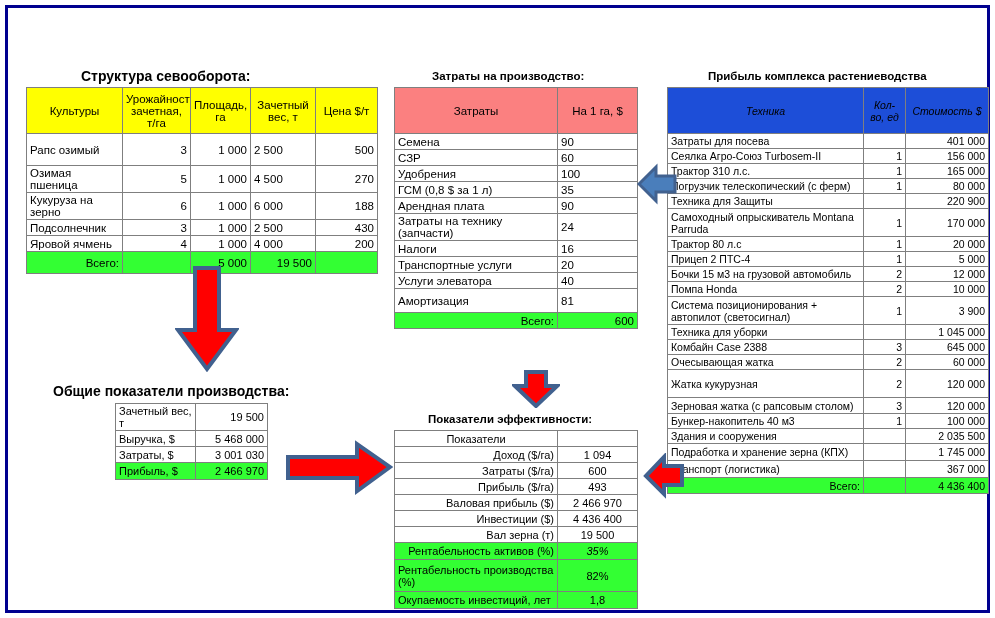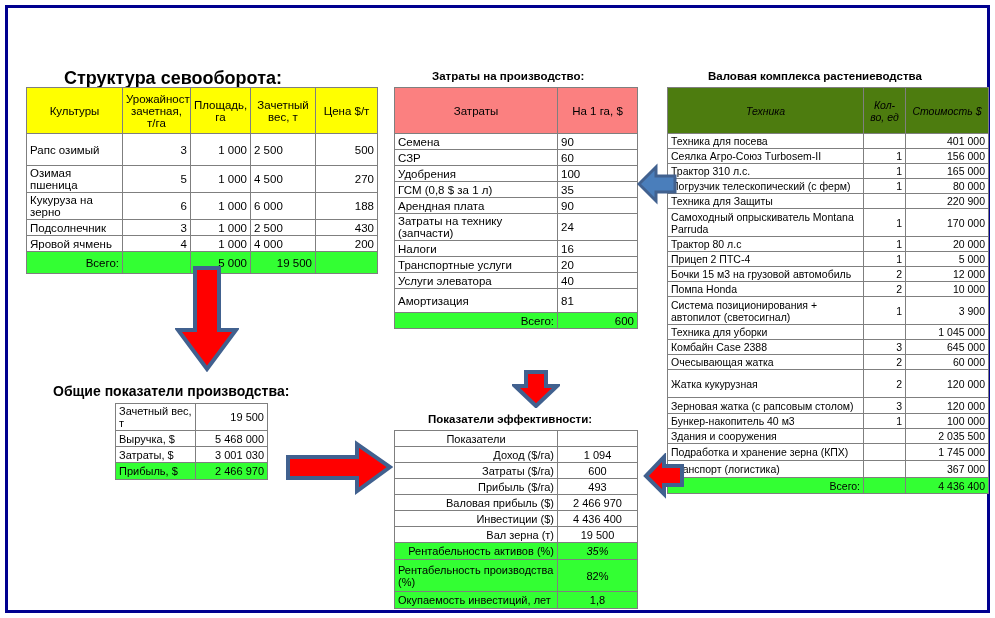--- a/index.html
+++ b/index.html
@@ -38,40 +38,40 @@
     border: 1px solid #7f7f7f;
     padding: 1px 3px;
     font-weight: normal;
     vertical-align: middle;
     color: #000;
     overflow: hidden;
   }
   .hd { font-weight: bold; text-align: center; }
   .yellowhd { background: #ffff00; }
   .pinkhd  { background: #fb8080; }
-  .bluehd  { background: #4d7c0f; font-style: italic; }
+  .bluehd  { background: #1d4ed8; font-style: italic; }
   .green   { background: #33ff33; font-weight: bold; }
   .r { text-align: right; }
   .c { text-align: center; }
   .l { text-align: left; }
   .b { font-weight: bold; }
   .ital { font-style: italic; }
   .orange { color: #ff6600; }
 
   
   .arrow { position: absolute; }
   .arrow svg { display: block; }
 </style>
 </head>
 <body>
 
 <div id="page-frame">
  <div class="stage">
 
-  <div class="ttl" style="left:56px; top:60px; font-size:18px;">Структура севооборота:</div>
+  <div class="ttl" style="left:73px; top:60px; font-size:14px;">Структура севооборота:</div>
   <table class="xl" style="left:18px; top:79px; width:351px; font-size:11.5px;">
     <colgroup>
           <col style="width:96px">
           <col style="width:68px">
           <col style="width:60px">
           <col style="width:65px">
           <col style="width:62px">
         </colgroup>
     <thead>
       <tr style="height:46px;">
@@ -181,37 +181,37 @@
         <td class="l">Амортизация</td>
         <td class="l">81</td>
       </tr>
       <tr style="height:16px;">
         <td class="r green">Всего:</td>
         <td class="r green">600</td>
       </tr>
     </tbody>
   </table>
 
-  <div class="ttl" style="left:700px; top:62px; font-size:11.5px;">Валовая комплекса  растениеводства</div>
+  <div class="ttl" style="left:700px; top:62px; font-size:11.5px;">Прибыль комплекса  растениеводства</div>
   <table class="xl" style="left:659px; top:79px; width:321px; font-size:10.5px;">
     <colgroup>
           <col style="width:196px">
           <col style="width:42px">
           <col style="width:83px">
         </colgroup>
     <thead>
       <tr style="height:46px;">
         <th class="hd bluehd">Техника</th>
         <th class="hd bluehd">Кол-во, ед</th>
         <th class="hd bluehd">Стоимость $</th>
       </tr>
     </thead>
     <tbody>
       <tr style="height:15px;">
-        <td class="l">Техника для посева</td>
+        <td class="l">Затраты для посева</td>
         <td class="r"></td>
         <td class="r">401 000</td>
       </tr>
       <tr style="height:15px;">
         <td class="l">Сеялка Агро-Союз Turbosem-II</td>
         <td class="r">1</td>
         <td class="r">156 000</td>
       </tr>
       <tr style="height:15px;">
         <td class="l">Трактор 310 л.с.</td>

